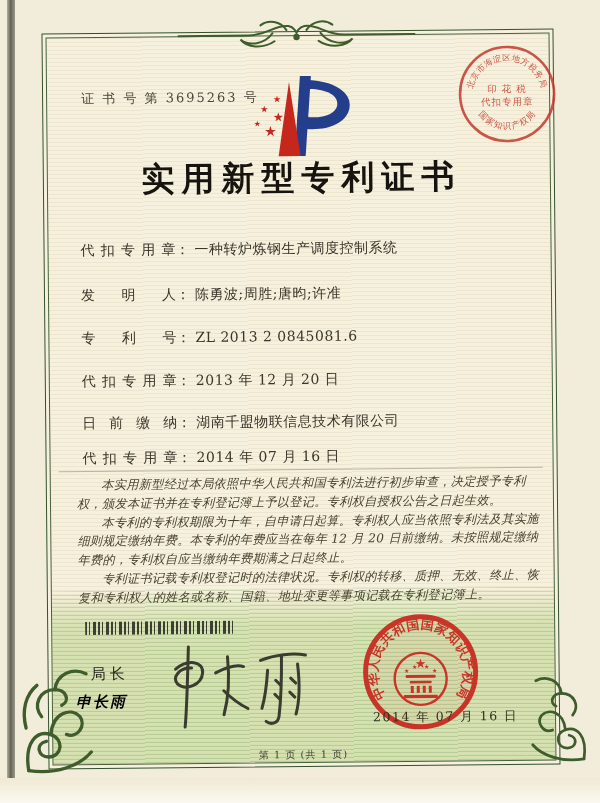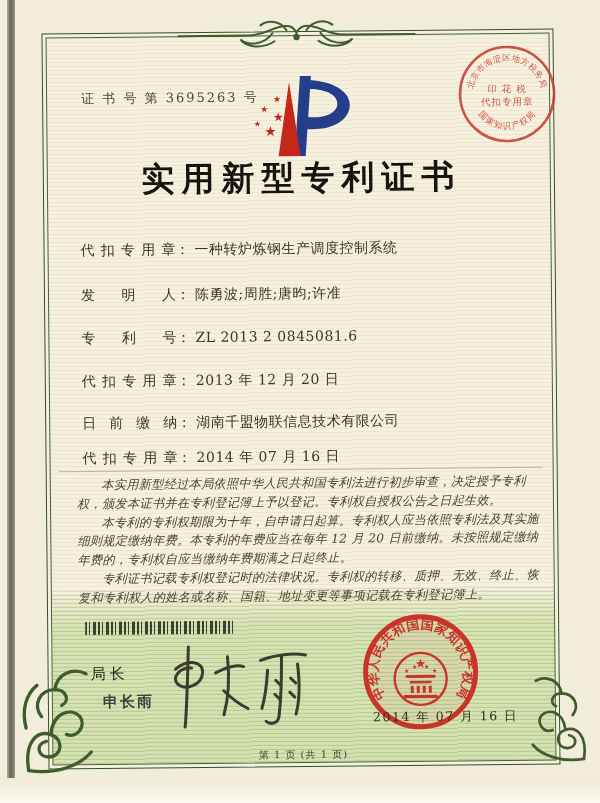--- a/index.html
+++ b/index.html
@@ -36,22 +36,22 @@
   .rule{position:absolute;left:58px;top:469px;width:484px;height:1px;
     background:rgba(105,98,70,.42);z-index:3;}
   .paras{position:absolute;left:76px;top:474px;width:466px;z-index:3;}
   .paras p{margin:0;text-indent:2em;font-size:12.2px;line-height:18.8px;
     color:#48432f;font-style:italic;letter-spacing:.3px;}
   .barcode{position:absolute;left:83px;top:620px;width:148px;height:13px;z-index:3;opacity:.85;
     background:repeating-linear-gradient(90deg,#23231d 0 2px,transparent 2px 4px,#23231d 4px 5px,
       transparent 5px 8px,#23231d 8px 11px,transparent 11px 13px);}
   .sig-title{position:absolute;left:88px;top:663px;font-size:15px;color:#25231c;
     letter-spacing:4px;z-index:3;}
-  .sig-name{position:absolute;left:100px;top:691px;font-size:15px;color:#404040;
-    letter-spacing:2px;z-index:3;font-weight:600;}
+  .sig-name{position:absolute;left:73px;top:691px;font-size:15px;color:#000000;
+    letter-spacing:2px;z-index:3;font-weight:600;font-style:italic;}
   .sig-svg{position:absolute;left:155px;top:638px;z-index:3;}
   .seal-svg{position:absolute;left:353px;top:608px;z-index:2;opacity:.92;}
   .seal-date{position:absolute;left:370px;top:710px;font-size:12.5px;color:#33301f;
     letter-spacing:1.5px;z-index:4;}
   .stamp-svg{position:absolute;left:458px;top:44px;z-index:3;opacity:.85;}
   .logo-svg{position:absolute;left:250px;top:74px;z-index:3;}
   .footer{position:absolute;left:0;right:0;top:748px;text-align:center;font-size:10px;
     color:#413f2f;letter-spacing:1px;z-index:3;}
   .orn{position:absolute;z-index:3;}
   .orn-top{left:50%;top:17px;transform:translateX(-50%);}

